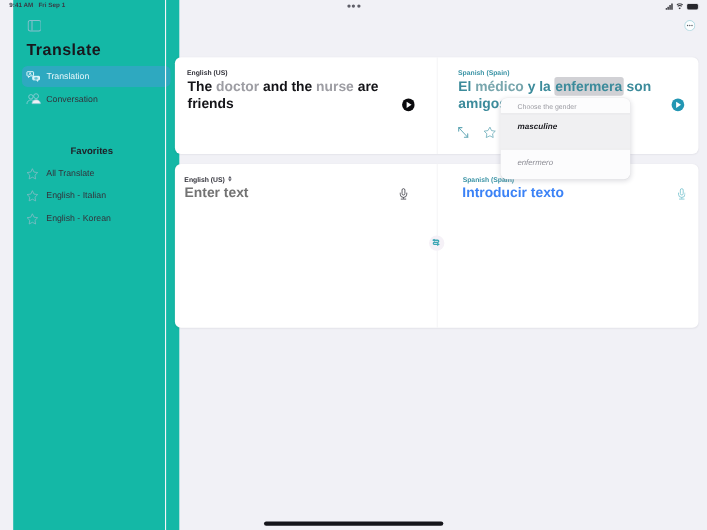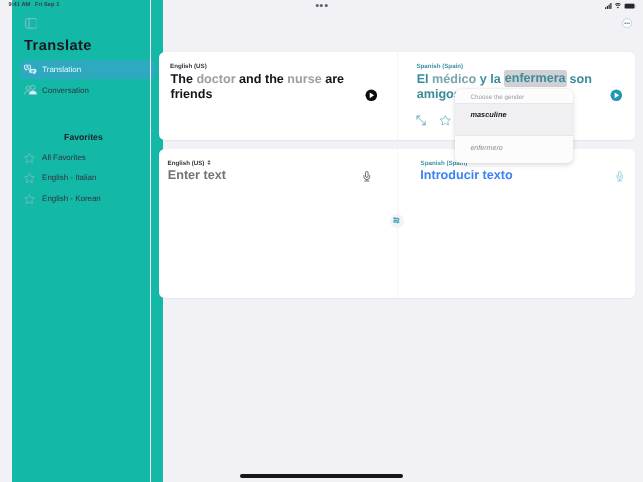--- a/index.html
+++ b/index.html
@@ -167,21 +167,21 @@
     </div>
 
     <div class="fav-title">Favorites</div>
     <div class="favs">
       <div class="fav-item">
         <span class="ic">
           <svg width="10.9" height="10.4" viewBox="0 0 109 104">
               <path d="M54.5 5.5 69 36.2l33.5 4.8-24.3 24 5.8 33.5-29.5-15.8L25 98.5l5.8-33.5-24.3-24L40 36.2Z" fill="none" stroke="#87bcc6" stroke-width="7.2" stroke-linejoin="round"></path>
             </svg>
         </span>
-        <span class="lbl">All Favorites</span>
+        <span class="lbl">All Translate</span>
       </div>
       <div class="fav-item">
         <span class="ic">
           <svg width="10.9" height="10.4" viewBox="0 0 109 104">
               <path d="M54.5 5.5 69 36.2l33.5 4.8-24.3 24 5.8 33.5-29.5-15.8L25 98.5l5.8-33.5-24.3-24L40 36.2Z" fill="none" stroke="#87bcc6" stroke-width="7.2" stroke-linejoin="round"></path>
             </svg>
         </span>
         <span class="lbl">English - Italian</span>
       </div>
       <div class="fav-item">

